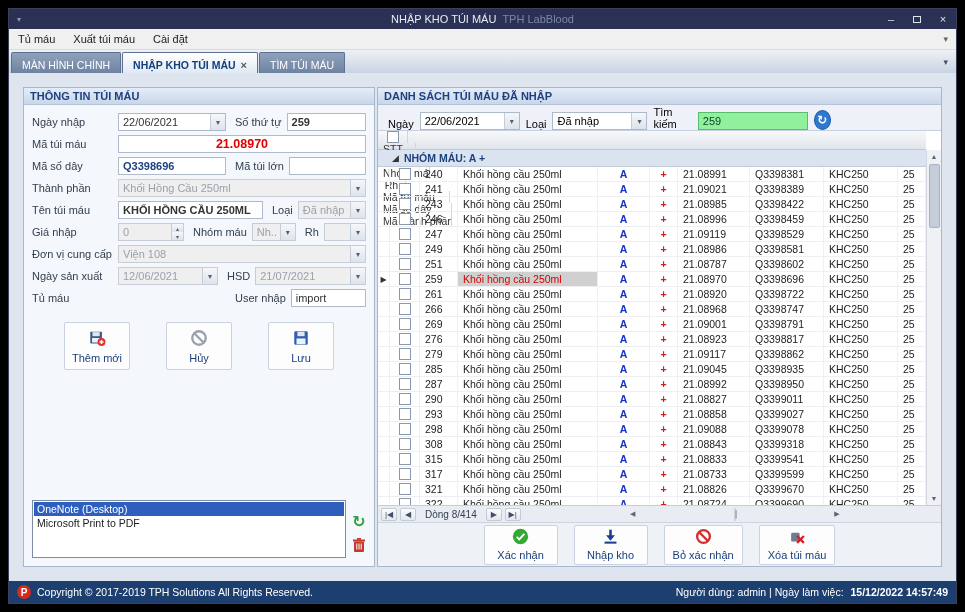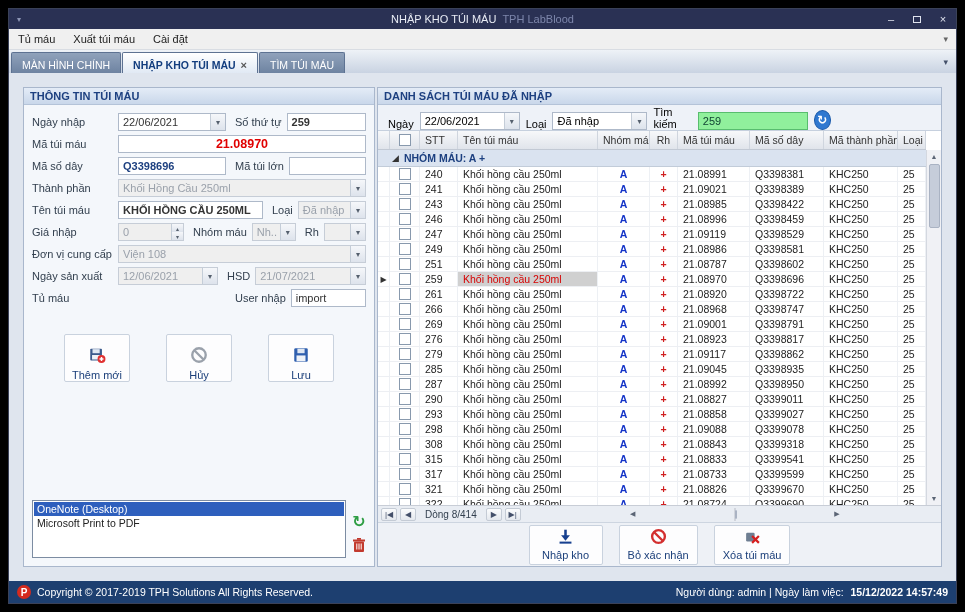--- a/index.html
+++ b/index.html
@@ -66,22 +66,22 @@
   .w66{width:66px;flex-shrink:0}.w44{width:44px;flex-shrink:0}.w145{width:145px;flex-shrink:0}
   .flex{flex:1}
   .bold .fval{font-weight:bold}
   .red-code .fval { color:#e00000; font-weight:bold; font-size:12.5px; text-align:center; }
   .blue-code .fval { color:#1d4080; font-weight:bold; }
   .ghost { width:108px; flex-shrink:0; }
 
   
   .btnrow { display:flex; justify-content:space-around; padding:12px 22px 0 22px; }
   .tool-btn { background:#fdfdfe; border:1px solid #c9d2de; border-radius:2px; width:66px;
-    height:48px; display:flex; flex-direction:column; align-items:center; justify-content:flex-end;
-    gap:3px; font-size:11px; color:#1b3f7a; font-family:inherit;margin-top:12px; }
+    height:48px; display:flex; flex-direction:column; align-items:center; justify-content:center;
+    gap:3px; font-size:11px; color:#1b3f7a; font-family:inherit; }
   .spacer { flex:1; }
 
   
   .printer-row { display:flex; gap:6px; margin:0 8px 8px 8px; align-items:flex-end; }
   .printer-list { flex:1; height:58px; background:#fff; border:1px solid #7c8ca2;
     font-size:10.5px; padding:1px; overflow:hidden; }
   .pitem { padding:1px 3px; color:#222; white-space:nowrap; }
   .pitem.selected { background:#2e5fbd; color:#fff; }
   .printer-tools { display:flex; flex-direction:column; gap:8px; align-items:center; padding-bottom:1px; }
   .refresh-glyph { color:#2f9e44; font-size:16px; font-weight:bold; line-height:14px; }
@@ -92,21 +92,21 @@
   .search-input { width:110px; height:18px; background:#90f09c; border:1px solid #58bd6e;
     font-size:11px; padding:0 4px; font-family:inherit; color:#143; }
   .search-btn { width:20px; height:20px; border-radius:50%; background:#2f78d0; color:#fff;
     display:flex; align-items:center; justify-content:center; font-size:12px; font-weight:bold;
     border:1px solid #1d5cab; }
 
   
   .grid { flex:1; position:relative; display:flex; flex-direction:column; background:#fff;
     font-size:10.5px; min-height:0; overflow:hidden; }
   .ghead { height:19px; flex-shrink:0; display:flex; background:linear-gradient(#f7f8fa,#e0e4eb);
-    border-bottom:1px solid #c2c9d4; color:#333; margin-right:15px; }
+    border-bottom:1px solid #c2c9d4; color:#333; margin-right:15px;flex-direction:column; }
   .ghead .c { border-right:1px solid #cfd5de; }
   .c { display:flex; align-items:center; padding:0 5px; overflow:hidden; white-space:nowrap;
     flex-shrink:0; }
   .ind{width:12px; padding:0;} .chk{width:30px; justify-content:center;} .stt{width:38px;}
   .ten{width:140px;} .nhom{width:52px;} .rh{width:28px; justify-content:center;}
   .matui{width:72px;} .maday{width:74px;} .matp{width:74px;} .loai{flex:1; min-width:0;}
   .checkbox { width:12px; height:12px; border:1px solid #8899ad; background:#fff; display:inline-block; }
   .grow-row { height:17px; flex-shrink:0; display:flex; align-items:center; gap:5px;
     background:#dae3f0; border-bottom:1px solid #c2ccd9; padding-left:14px;
     color:#1d4080; font-weight:bold; margin-right:15px; }
@@ -811,20 +811,29 @@
               <div class="hthumb"></div>
             </div>
             <span class="sarrow">▶</span>
           </div>
         </div>
 
         <div class="actions">
           <button class="action-btn">
             <span>
               <svg width="17" height="17" viewBox="0 0 20 20">
+                  <circle cx="10" cy="10" r="9" fill="#35a935"></circle>
+                  <path d="M5.5 10.5l3 3 6-6.5" stroke="#fff" stroke-width="2.2" fill="none"></path>
+                </svg>
+            </span>
+            <span>Xác nhận</span>
+          </button>
+          <button class="action-btn">
+            <span>
+              <svg width="17" height="17" viewBox="0 0 20 20">
                   <path d="M10 2v8" stroke="#17408f" stroke-width="3"></path>
                   <path d="M4.8 8.5L10 15l5.2-6.5z" fill="#17408f"></path>
                   <rect x="3" y="16" width="14" height="2.4" fill="#17408f"></rect>
                 </svg>
             </span>
             <span>Nhập kho</span>
           </button>
           <button class="action-btn">
             <span>
               <svg width="17" height="17" viewBox="0 0 20 20">

